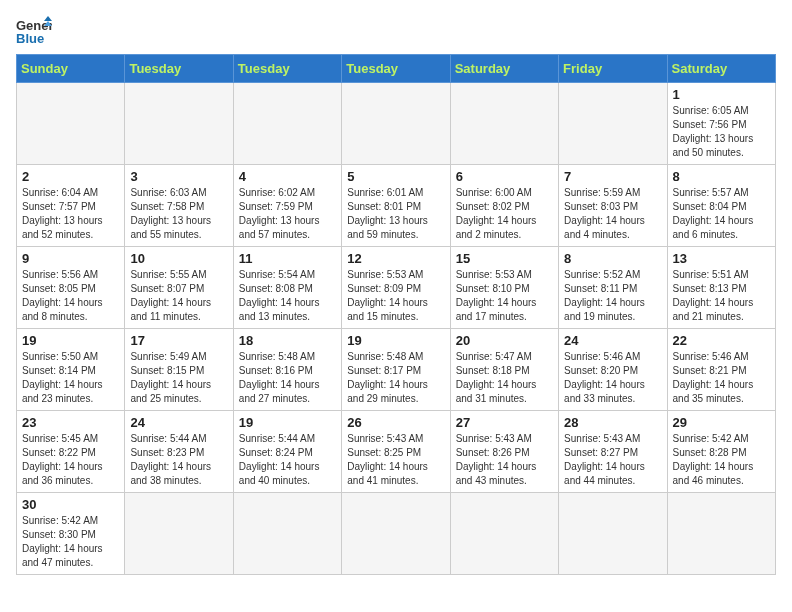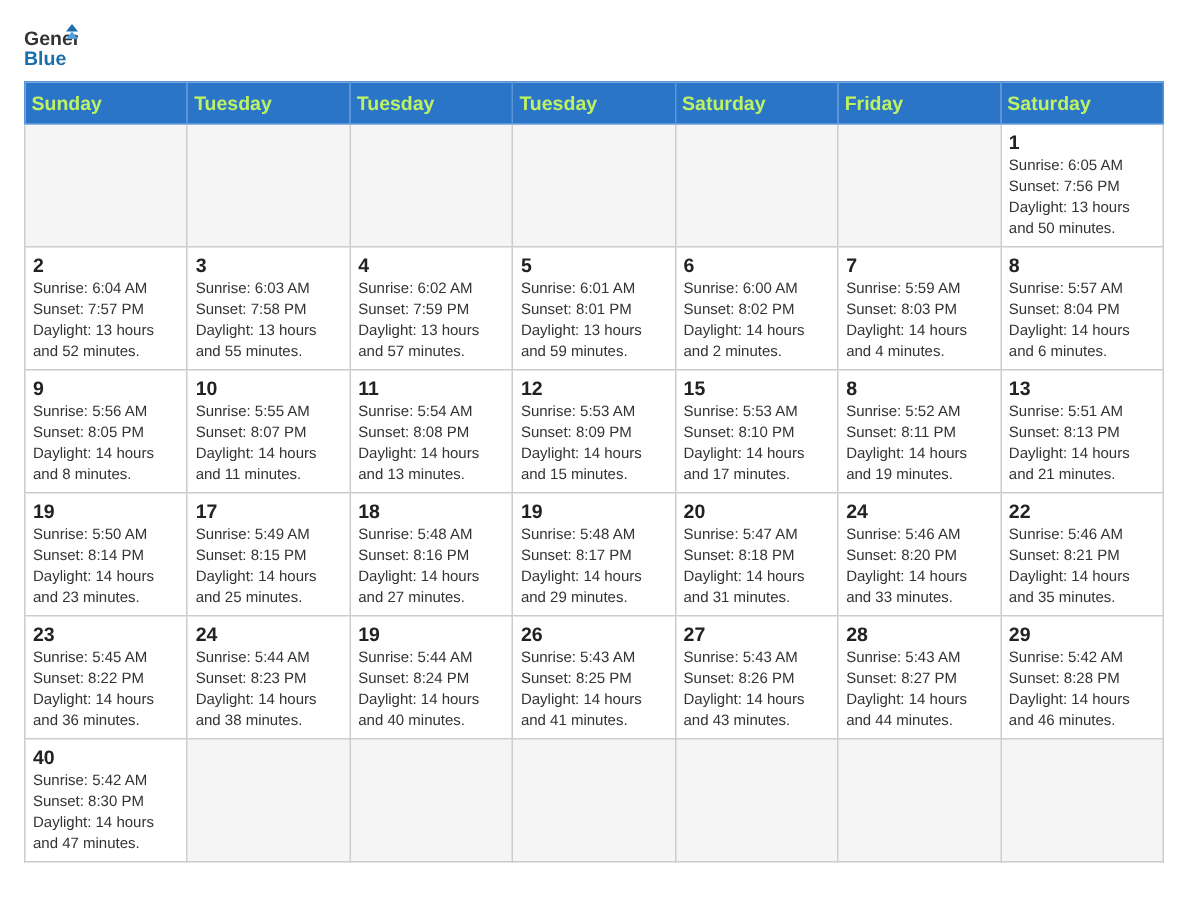--- a/index.html
+++ b/index.html
@@ -235,21 +235,21 @@
           <span class="day-number">28</span>
           <div class="day-info">Sunrise: 5:43 AM<br>Sunset: 8:27 PM<br>Daylight: 14 hours and 44 minutes.</div>
         </td>
         <td>
           <span class="day-number">29</span>
           <div class="day-info">Sunrise: 5:42 AM<br>Sunset: 8:28 PM<br>Daylight: 14 hours and 46 minutes.</div>
         </td>
       </tr>
       <tr>
         <td>
-          <span class="day-number">40</span>
+          <span class="day-number">30</span>
           <div class="day-info">Sunrise: 5:42 AM<br>Sunset: 8:30 PM<br>Daylight: 14 hours and 47 minutes.</div>
         </td>
         <td class="empty"></td>
         <td class="empty"></td>
         <td class="empty"></td>
         <td class="empty"></td>
         <td class="empty"></td>
         <td class="empty"></td>
       </tr>
     </tbody>

